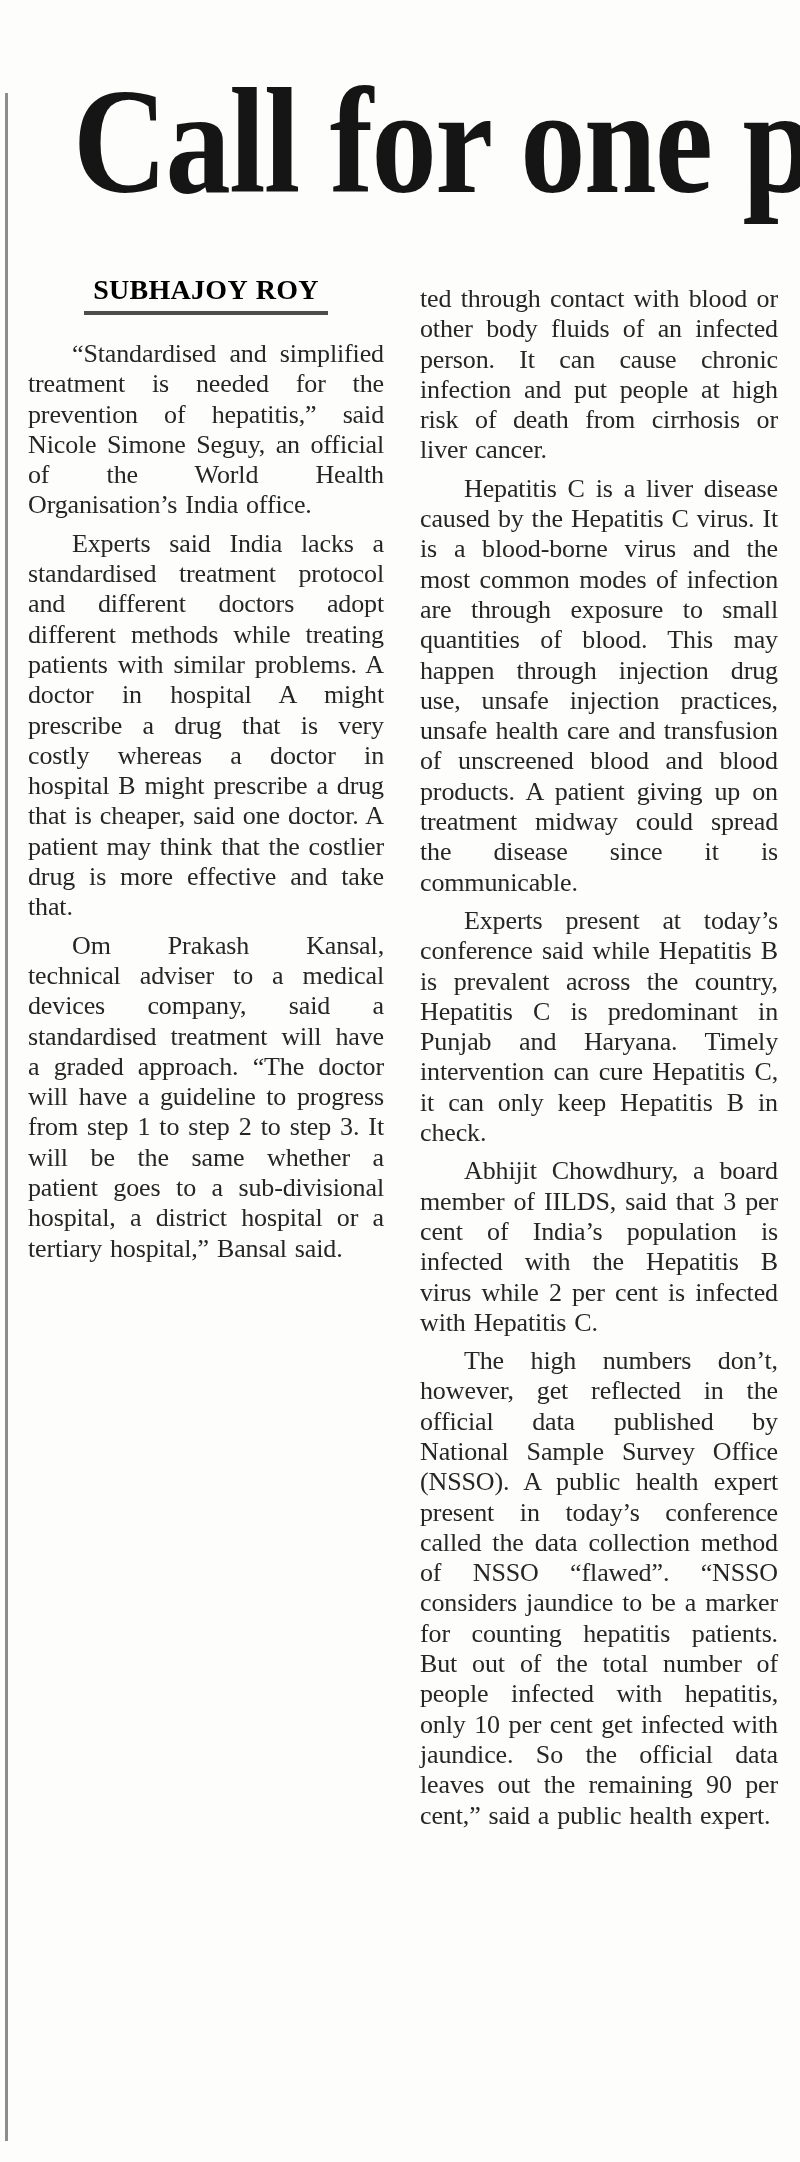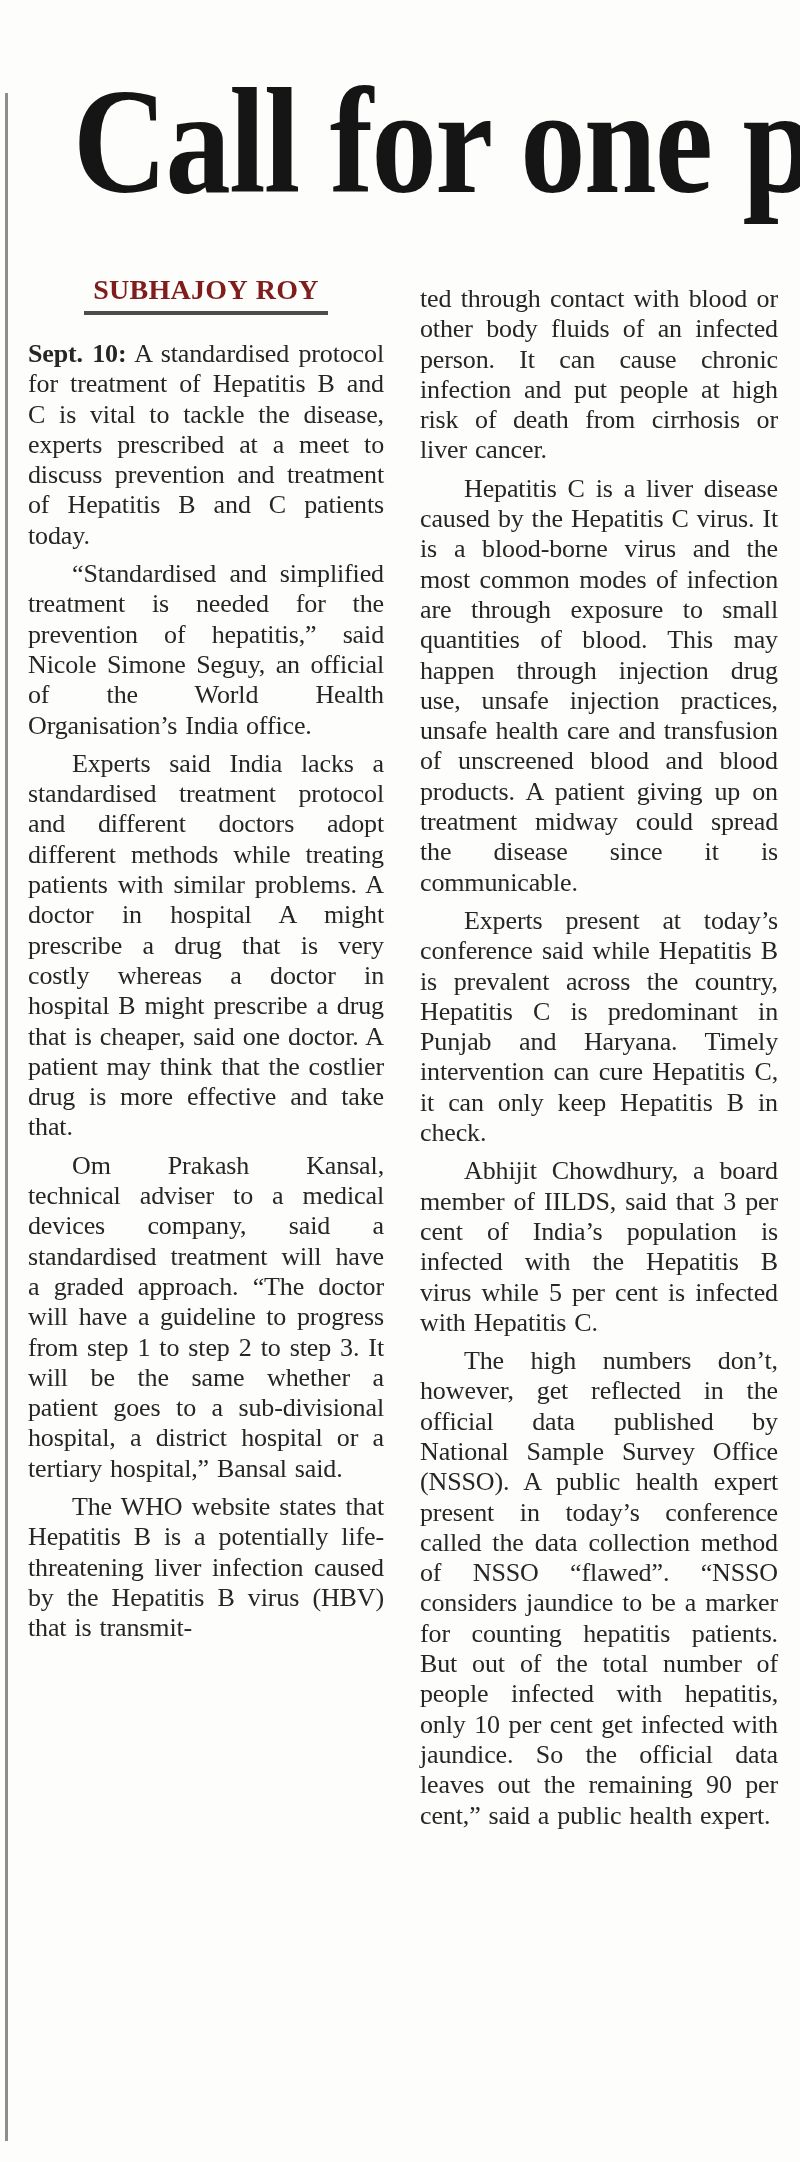--- a/index.html
+++ b/index.html
@@ -58,21 +58,21 @@
   .byline-wrap {
     text-align: center;
     margin: 0 0 24px 0;
     line-height: 1;
   }
   .byline {
     display: inline-block;
     font-weight: bold;
     font-size: 28px;
     letter-spacing: 0.01em;
-    color: #7f1d1d;
+    color: #000000;
     border-bottom: 4px solid #4d4d4d;
     padding: 0 9px 7px 9px;
   }
   .col p {
     margin: 8px;
     text-indent: 44px;
   }
   .col p.no-indent {
     text-indent: 0;
   }
@@ -88,30 +88,28 @@
 
   <h1 class="headline">Call for one protocol for hepatitis</h1>
 
   <div class="columns">
 
     <div class="col col-left">
       <div class="byline-wrap">
         <span class="byline">SUBHAJOY ROY</span>
       </div>
 
-      <p class="no-indent"><span class="dateline">Sept. 10:</span> <span>A standardised protocol for treatment of Hepatitis B and C is vital to tackle the disease, experts prescribed at a meet to discuss prevention and treatment of Hepatitis B and C patients today.</span></p>
 
       <p>“Standardised and simplified treatment is needed for the prevention of hepatitis,” said Nicole Simone Seguy, an official of the World Health Organisation’s India office.</p>
       <p>Experts said India lacks a standardised treatment protocol and different doctors adopt different methods while treating patients with similar problems. A doctor in hospital A might prescribe a drug that is very costly whereas a doctor in hospital B might prescribe a drug that is cheaper, said one doctor. A patient may think that the costlier drug is more effective and take that.</p>
       <p>Om Prakash Kansal, technical adviser to a medical devices company, said a standardised treatment will have a graded approach. “The doctor will have a guideline to progress from step 1 to step 2 to step 3. It will be the same whether a patient goes to a sub-divisional hospital, a district hospital or a tertiary hospital,” Bansal said.</p>
-      <p>The WHO website states that Hepatitis B is a potentially life-threatening liver infection caused by the Hepatitis B virus (HBV) that is transmit-</p>
     </div>
 
     <div class="col col-right">
       <p class="no-indent">ted through contact with blood or other body fluids of an infected person. It can cause chronic infection and put people at high risk of death from cirrhosis or liver cancer.</p>
       <p>Hepatitis C is a liver disease caused by the Hepatitis C virus. It is a blood-borne virus and the most common modes of infection are through exposure to small quantities of blood. This may happen through injection drug use, unsafe injection practices, unsafe health care and transfusion of unscreened blood and blood products. A patient giving up on treatment midway could spread the disease since it is communicable.</p>
       <p>Experts present at today’s conference said while Hepatitis B is prevalent across the country, Hepatitis C is predominant in Punjab and Haryana. Timely intervention can cure Hepatitis C, it can only keep Hepatitis B in check.</p>
-      <p>Abhijit Chowdhury, a board member of IILDS, said that 3 per cent of India’s population is infected with the Hepatitis B virus while 5 per cent is infected with Hepatitis C.</p>
+      <p>Abhijit Chowdhury, a board member of IILDS, said that 3 per cent of India’s population is infected with the Hepatitis B virus while 2 per cent is infected with Hepatitis C.</p>
       <p>The high numbers don’t, however, get reflected in the official data published by National Sample Survey Office (NSSO). A public health expert present in today’s conference called the data collection method of NSSO “flawed”. “NSSO considers jaundice to be a marker for counting hepatitis patients. But out of the total number of people infected with hepatitis, only 10 per cent get infected with jaundice. So the official data leaves out the remaining 90 per cent,” said a public health expert.</p>
     </div>
 
   </div>
 </div>
 
 </body></html>

